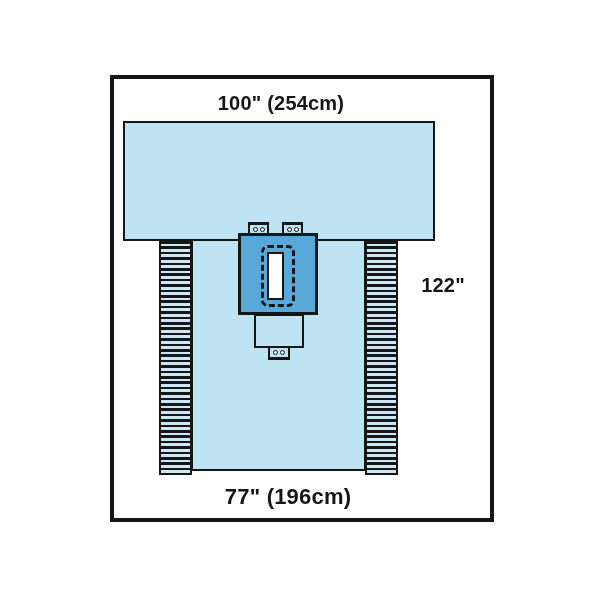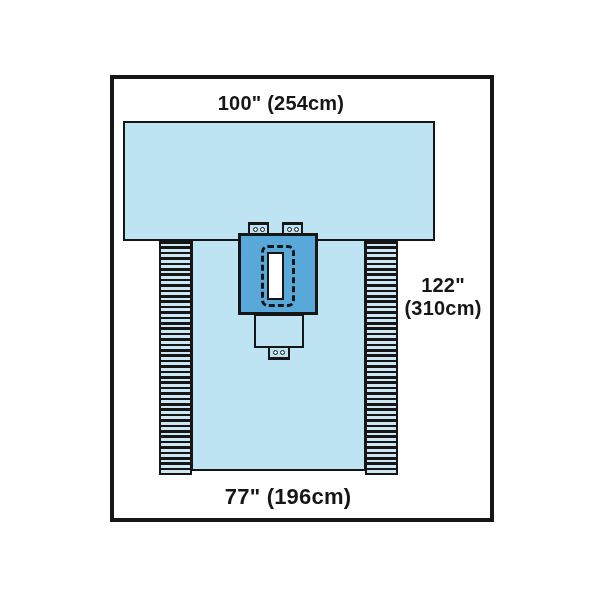--- a/index.html
+++ b/index.html
@@ -107,18 +107,17 @@
 
   <div class="abs pouch"></div>
 
   <div class="abs tab bottom-edge t3">
     <span class="eyelet"></span>
     <span class="eyelet"></span>
   </div>
 
   <div class="abs dim-label dim-side">
     <div>122"</div>
-    <div>(310cm)</div>
   </div>
 
   <div class="abs dim-label dim-bottom">77" (196cm)</div>
 
 </div>
 
 </body></html>

